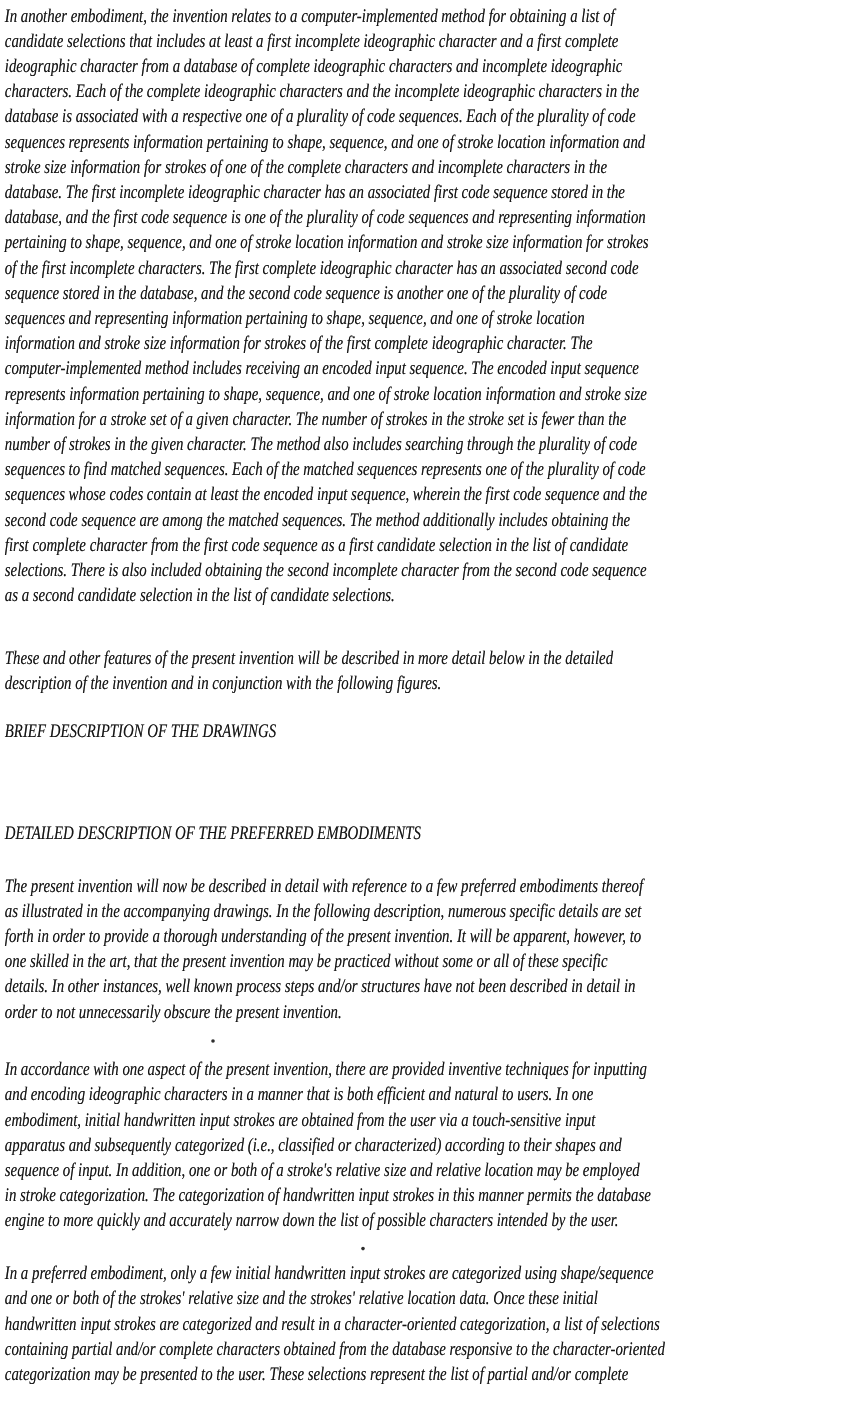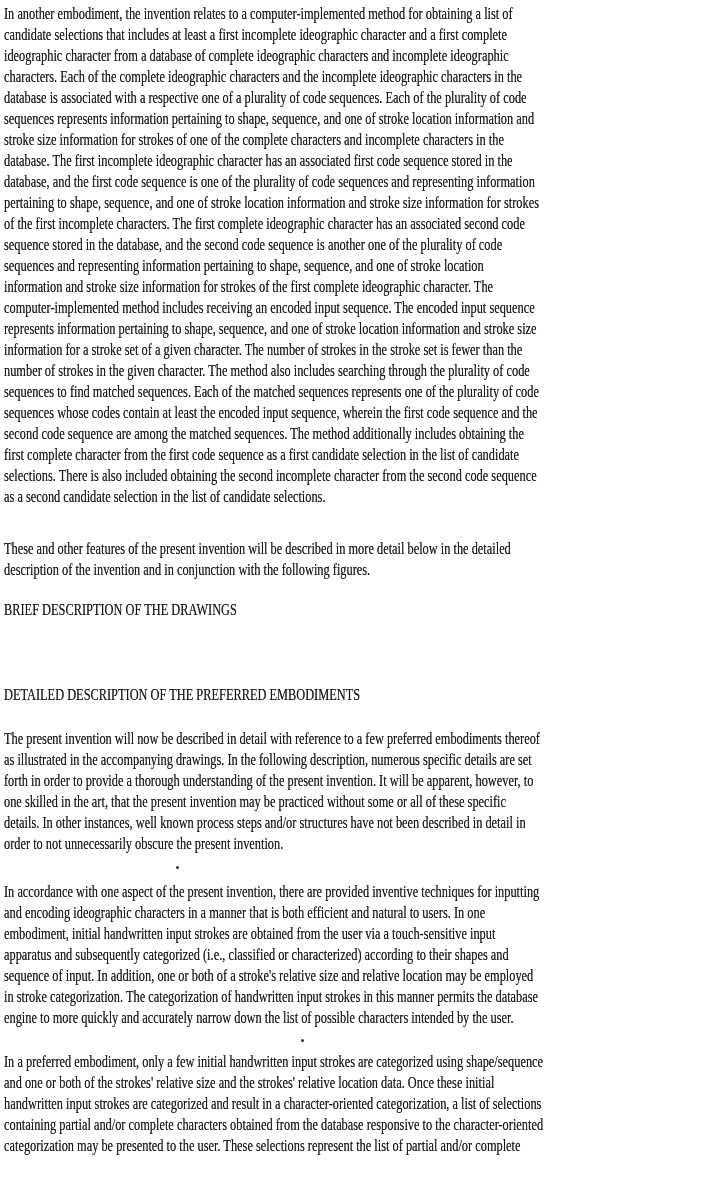--- a/index.html
+++ b/index.html
@@ -2,20 +2,21 @@
 <html><head>
 <meta charset="utf-8">
 <style>
   html, body { margin: 0; padding: 0; }
   .page {
     position: relative;
     width: 709px;
     height: 1184px;
     background: #ffffff;
     overflow: hidden;
+    font-style: italic;
   }
   .doc {
     position: absolute;
     left: 4px;
     top: 3px;
     width: 918px;
     transform: scaleX(0.7723);
     transform-origin: 0 0;
     font-family: "Liberation Serif", serif;
     font-size: 16px;

